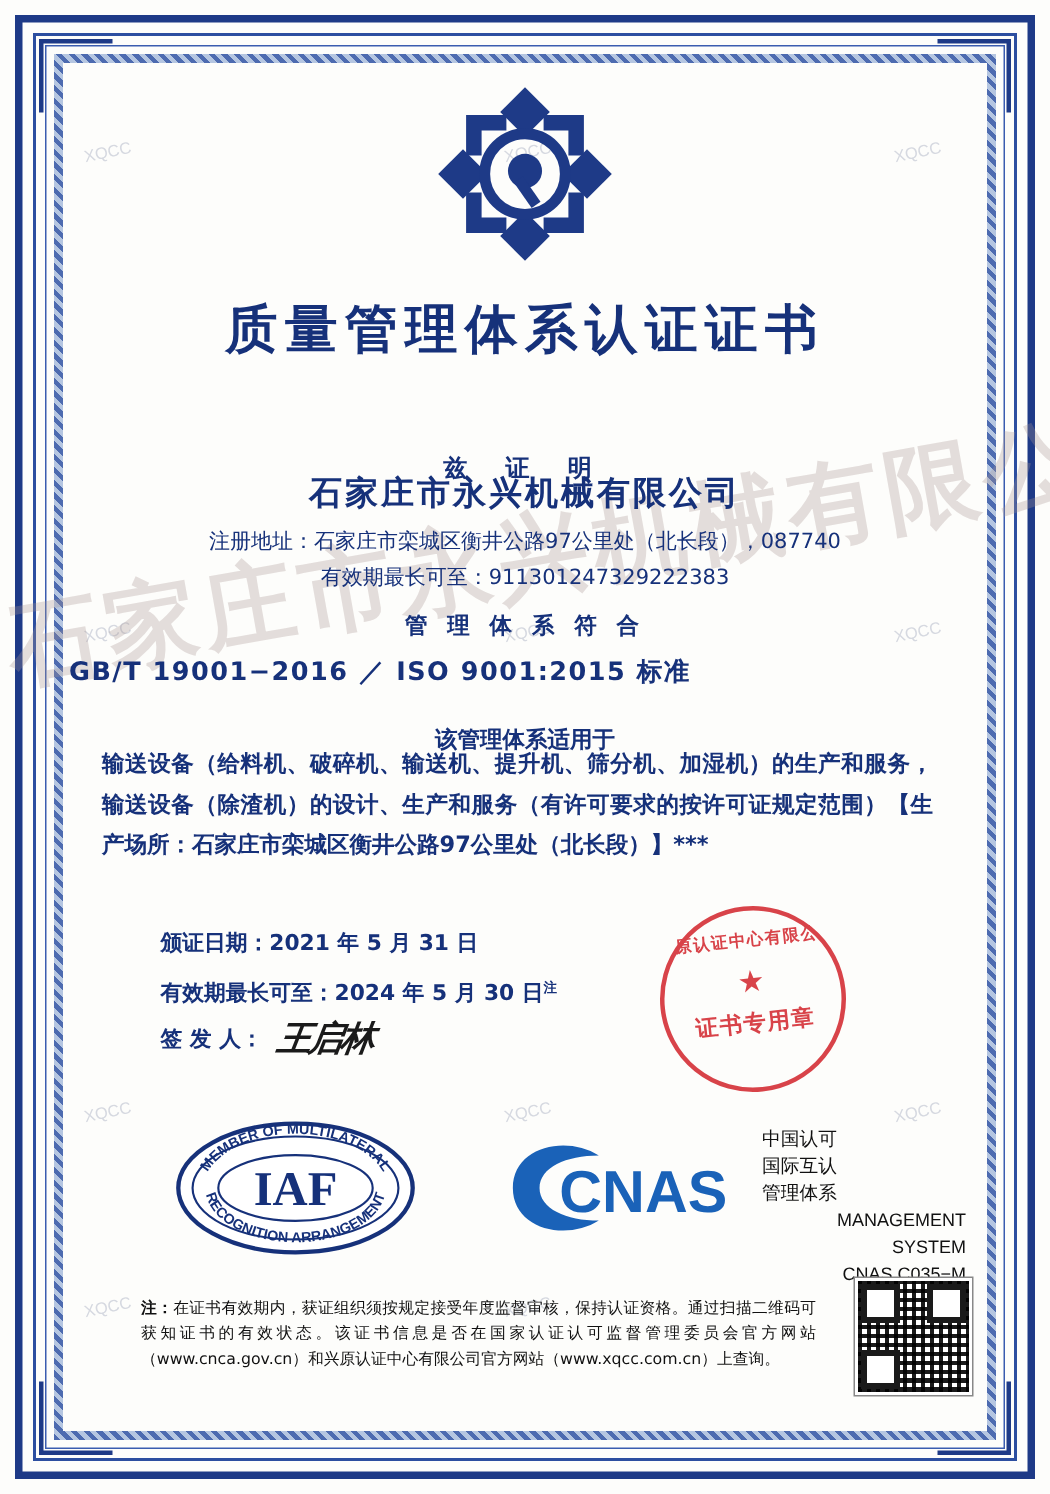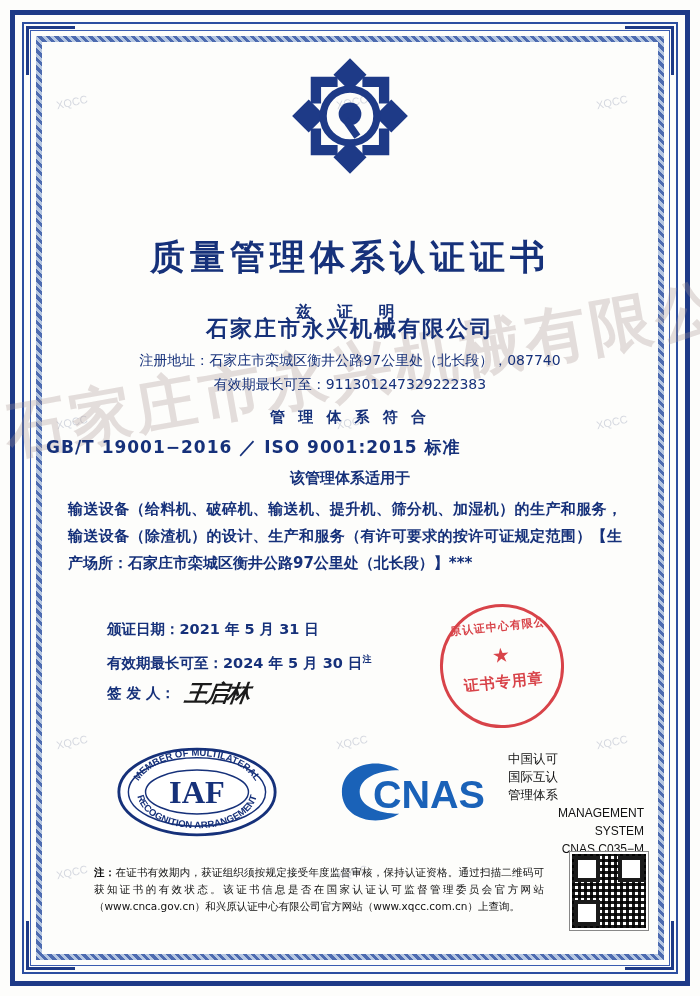--- a/index.html
+++ b/index.html
@@ -98,21 +98,20 @@
   
   .title {
     position: absolute;
     top: 150px; left: 0; right: 0;
     text-align: center;
     font-size: 35px;
     font-weight: bold;
     letter-spacing: 5px;
     color: #16317a;
     font-family: "DejaVu Sans", sans-serif;
-    margin-top: 38px;
   }
   .reg-no {
     position: absolute;
     top: 206px; right: 16px;
     font-size: 15px;
     color: #16317a;
     font-weight: bold;
     font-family: "DejaVu Sans", sans-serif;
   }
   .hereby {
@@ -161,21 +160,21 @@
     top: 390px; left: 0; right: 0;
     text-align: left;
     font-size: 17px;
     font-weight: bold;
     color: #16317a;
     letter-spacing: 1px;
     font-family: "DejaVu Sans", sans-serif;
   }
   .scope-head {
     position: absolute;
-    top: 423px; left: 0; right: 0;
+    top: 438px; left: 0; right: 0;
     text-align: center;
     font-size: 15px;
     font-weight: bold;
     color: #16317a;
     font-family: "DejaVu Sans", sans-serif;
   }
   .scope-body {
     position: absolute;
     top: 450px; left: 22px; right: 32px;
     font-size: 15px;

